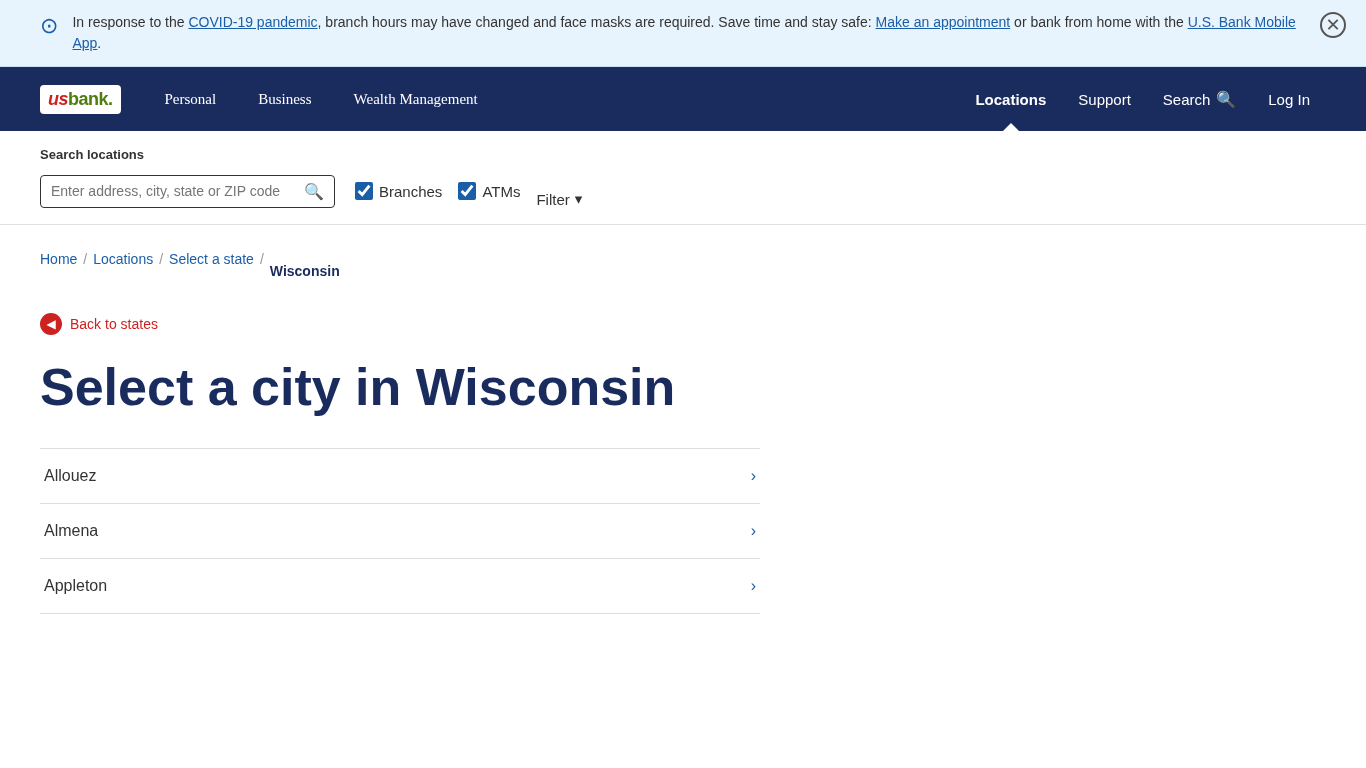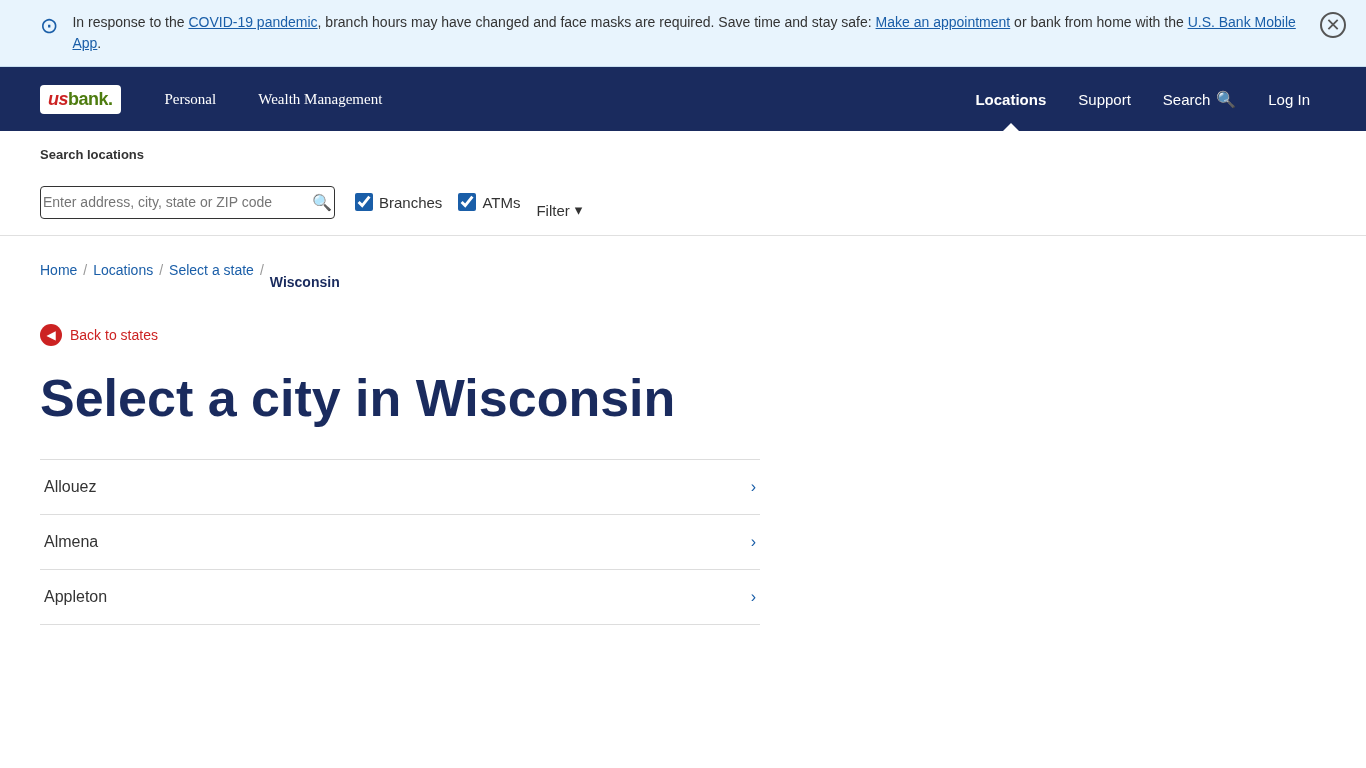--- a/index.html
+++ b/index.html
@@ -133,34 +133,34 @@
     
     .search-bar-section {
       background: #fff;
       padding: 16px 40px 16px;
       border-bottom: 1px solid #e0e0e0;
     }
     .search-label {
       font-size: 13px;
       color: #333;
       font-weight: 600;
-      margin-bottom: 23px;
+      margin-bottom: 12px;
     }
     .search-row {
       display: flex;
       align-items: center;
       gap: 20px;
       flex-wrap: wrap;
     }
     .search-input-wrap {
       display: flex;
       align-items: center;
       border: 1.5px solid #333;
       border-radius: 4px;
-      padding: 6px 2px;
+      padding: 6px 10px;
       width: 295px;
       background: #fff;
     }
     .search-input-wrap input {
       border: none;
       outline: none;
       font-size: 14px;
       color: #666;
       flex: 1;
     }
@@ -287,20 +287,21 @@
 
 <nav class="nav-bar">
   <div class="logo-wrapper">
     <div class="logo-box">
       <span class="logo-text">us</span>
         <span class="logo-bank">bank.</span>
     </div>
   </div>
   <div class="nav-links">
     <a class="nav-link">Personal</a>
+    <a class="nav-link">Business</a>
     <a class="nav-link">Wealth Management</a>
   </div>
   <div class="nav-right">
     <a class="nav-right-link active locations-active">Locations</a>
     <a class="nav-right-link">Support</a>
     <a class="nav-right-link">
       <span>Search</span>
       <span class="search-icon-nav">🔍</span>
     </a>
     <a class="nav-right-link">Log In</a>

